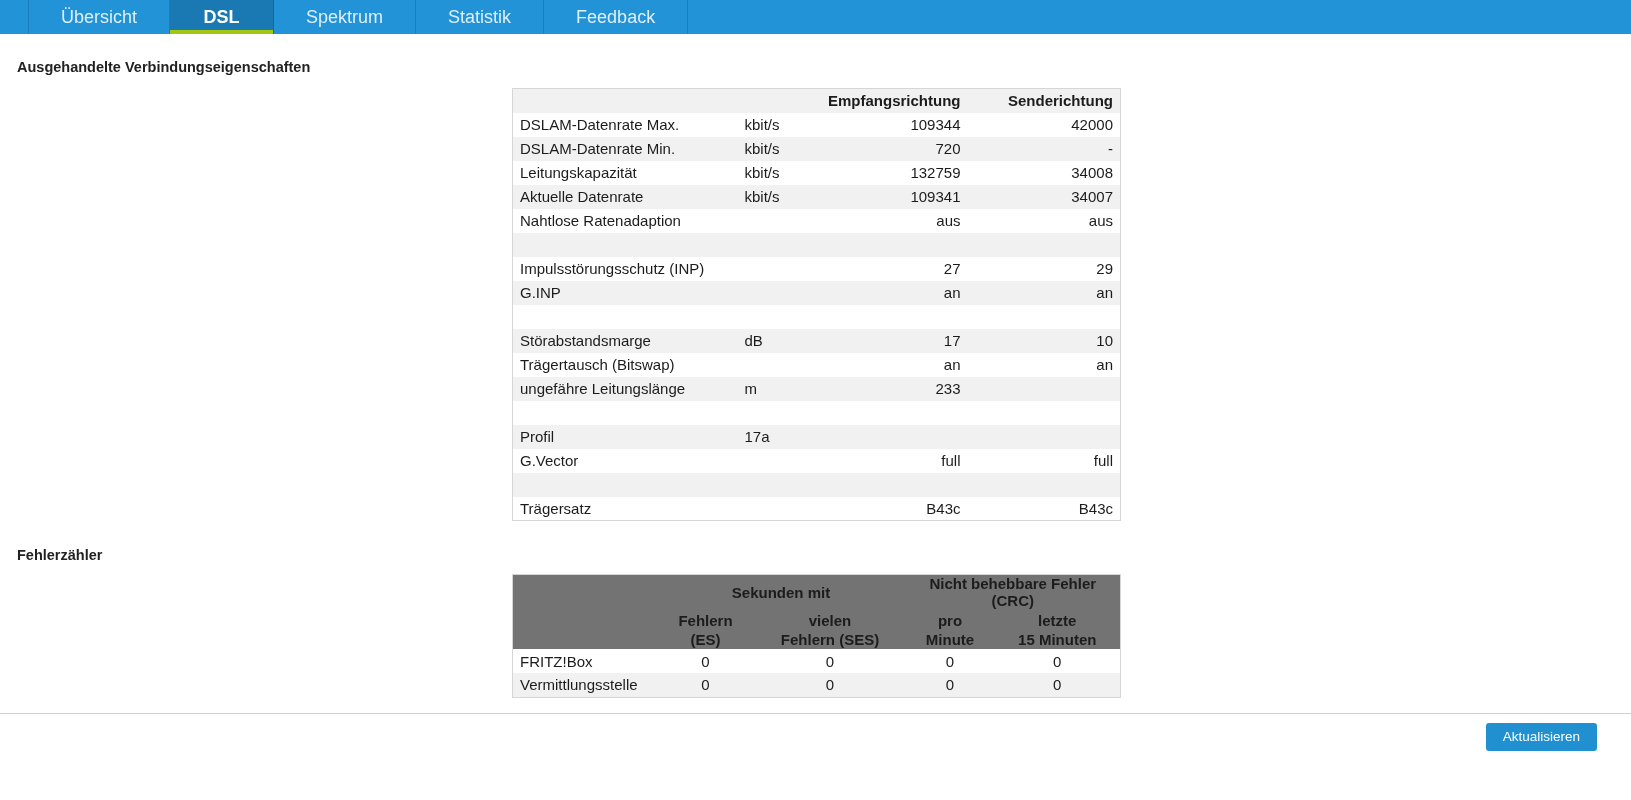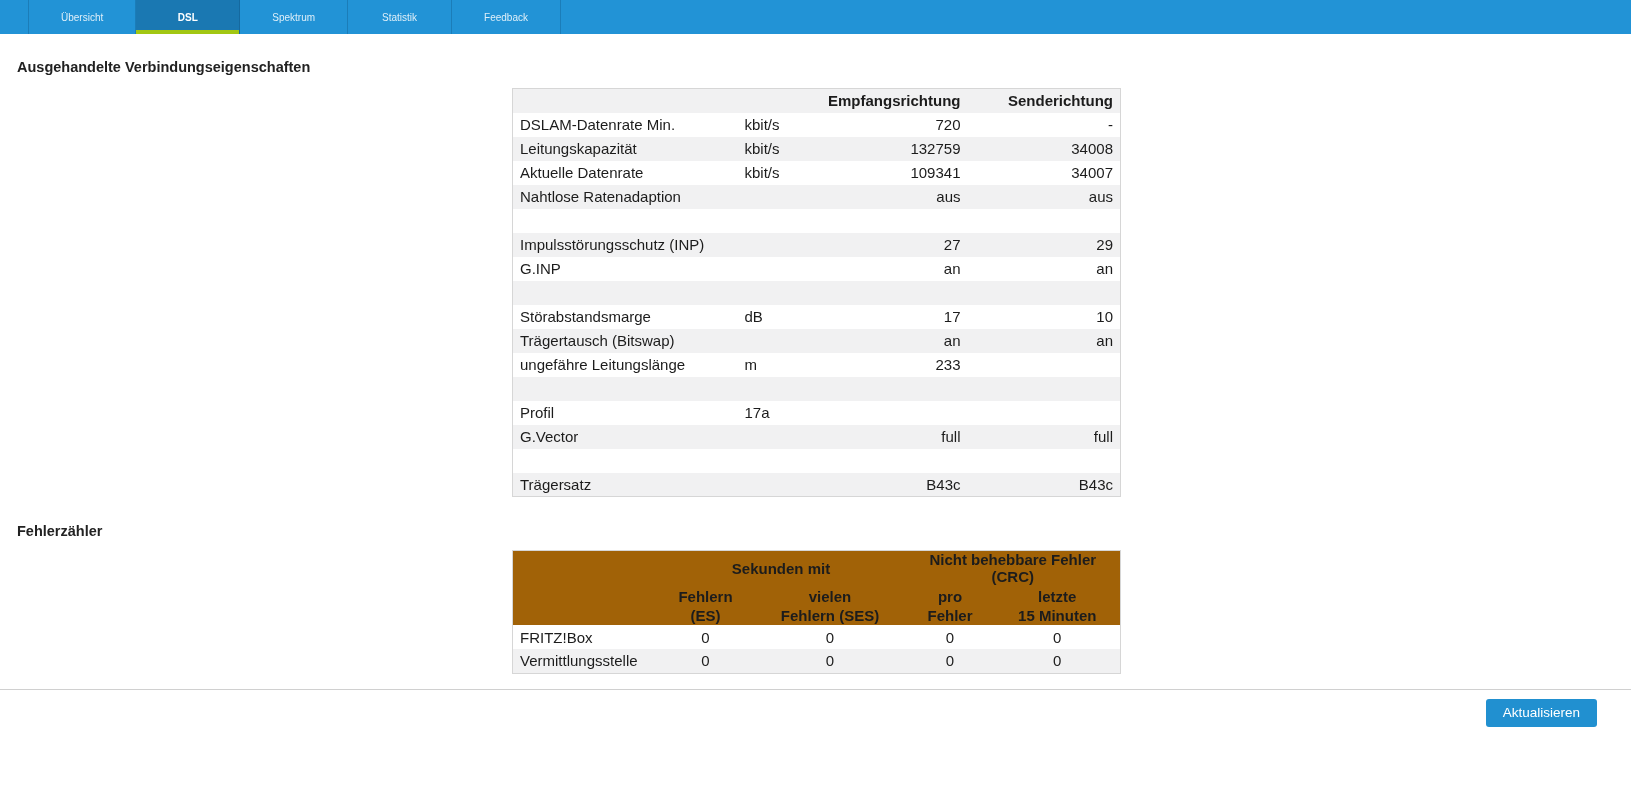--- a/index.html
+++ b/index.html
@@ -14,21 +14,21 @@
   .tabbar {
     height: 34px;
     background: #2293d6;
     display: flex;
     padding-left: 28px;
   }
   .tab {
     min-width: 104px;
     padding: 0 32px;
     display: flex; align-items: center; justify-content: center;
-    font-size: 10px;
+    font-size: 18px;
     color: rgba(255,255,255,0.85);
     cursor: pointer;
     border-right: 1px solid rgba(10,70,110,0.28);
     position: relative;
     user-select: none;
   }
   .tab:first-child { border-left: 1px solid rgba(10,70,110,0.28); }
   .tab.active { background: #1a78b2; color: #fff; font-weight: bold; }
   .tab.active::after {
     content: ""; position: absolute; left: 0; right: 0; bottom: 0;
@@ -66,21 +66,21 @@
   .col-unit  { text-align: left; }
   .col-rx    { text-align: right; }
   .col-tx    { text-align: right; }
 
   .error-table {
     width: 608px;
     margin: 10px 0 0 495px;
     border: 1px solid #d6d6d6;
   }
   .error-table th, .error-table td { padding: 0 7px; vertical-align: middle; }
-  .error-table thead tr { background: #a16207; }
+  .error-table thead tr { background: #737373; }
   .error-table tbody tr:nth-child(even) { background: #f1f1f2; }
   .error-table .group-row th {
     height: 24px; font-weight: bold; text-align: center;
   }
   .error-table .sub-row th {
     height: 40px; font-weight: bold; text-align: center;
     vertical-align: top; padding-top: 2px;
     white-space: pre-line; line-height: 19px;
   }
   .error-table td { height: 24px; text-align: center; }
@@ -128,20 +128,26 @@
     </colgroup>
     <thead>
       <tr>
         <th class="col-label"></th>
         <th class="col-unit"></th>
         <th class="col-rx">Empfangsrichtung</th>
         <th class="col-tx">Senderichtung</th>
       </tr>
     </thead>
     <tbody>
+        <tr>
+          <td class="col-label">DSLAM-Datenrate Max.</td>
+          <td class="col-unit">kbit/s</td>
+          <td class="col-rx">109344</td>
+          <td class="col-tx">42000</td>
+        </tr>
         <tr>
           <td class="col-label">DSLAM-Datenrate Min.</td>
           <td class="col-unit">kbit/s</td>
           <td class="col-rx">720</td>
           <td class="col-tx">-</td>
         </tr>
         <tr>
           <td class="col-label">Leitungskapazität</td>
           <td class="col-unit">kbit/s</td>
           <td class="col-rx">132759</td>
@@ -249,21 +255,21 @@
         <th></th>
         <th colspan="2">Sekunden mit</th>
         <th colspan="2">Nicht behebbare Fehler (CRC)</th>
       </tr>
       <tr class="sub-row">
         <th></th>
         <th>Fehlern (ES)</th>
         <th>vielen
 Fehlern (SES)</th>
         <th>pro
-Fehler</th>
+Minute</th>
         <th>letzte
 15 Minuten</th>
       </tr>
     </thead>
     <tbody>
         <tr>
           <td class="col-elabel">FRITZ!Box</td>
           <td>0</td>
           <td>0</td>
           <td>0</td>

